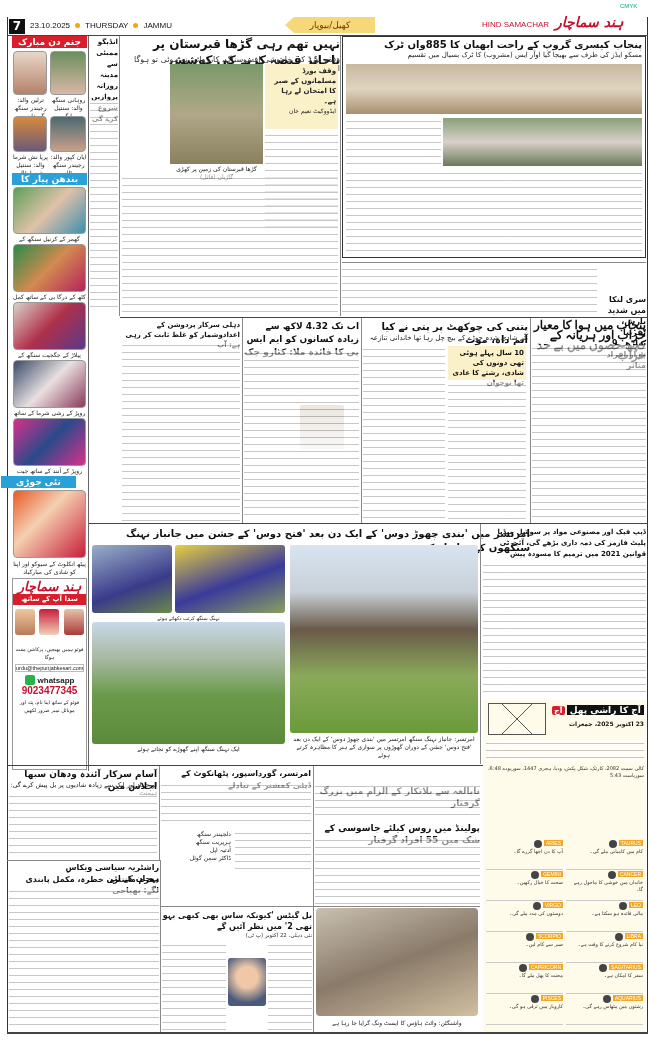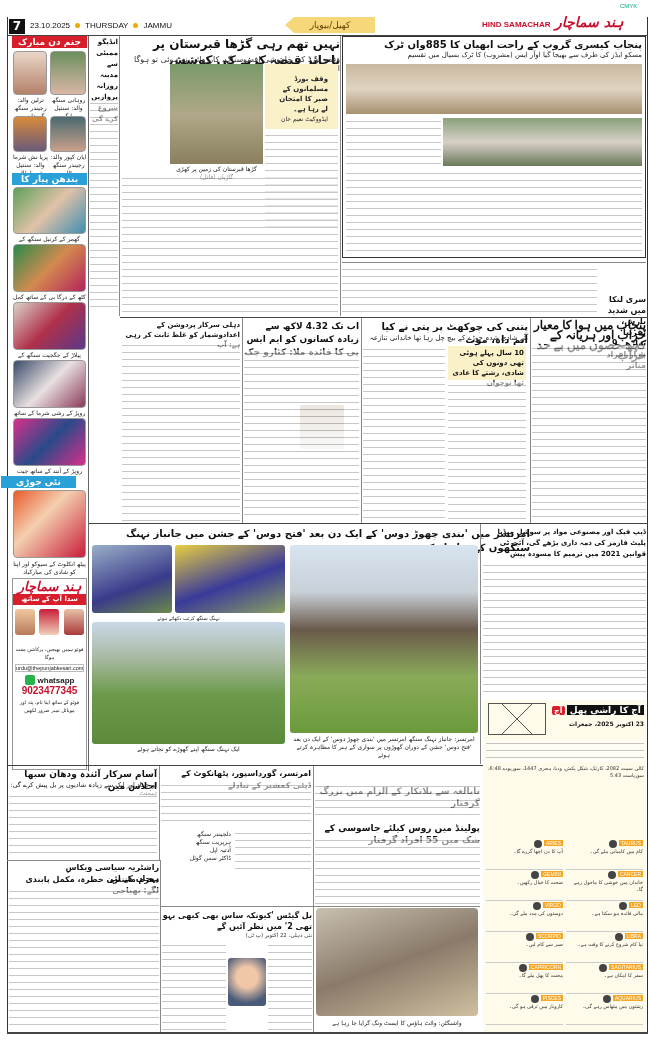--- a/index.html
+++ b/index.html
@@ -6,21 +6,21 @@
   body { width: 649px; height: 1043px; background: #fff; font-family: "DejaVu Sans", sans-serif; color: #222; position: relative; overflow: hidden; }
   .abs { position: absolute; }
   .rtl { direction: rtl; text-align: right; }
   .frame { position: absolute; left: 7px; top: 17px; width: 641px; height: 1015px; border-left: 1px solid #333; border-right: 1px solid #333; }
   .hr { position: absolute; height: 1px; background: #444; }
   .vr { position: absolute; width: 1px; background: #888; }
   .pagenum { left: 9px; top: 19px; width: 16px; height: 15px; background: #111; color: #fff; font-size: 12px; font-weight: bold; text-align: center; line-height: 15px; }
   .meta { left: 30px; top: 21px; font-size: 8px; color: #111; font-family: "Liberation Sans", sans-serif; display:flex; gap:5px; align-items:center; }
   .dot { width: 5px; height: 5px; border-radius: 50%; background: #f2a900; display: inline-block; }
   .section-tag { left: 285px; top: 17px; width: 90px; height: 16px; background: #f6d77a; color: #6a3d00; font-size: 9px; text-align: center; line-height: 16px; clip-path: polygon(10% 0, 100% 0, 100% 100%, 10% 100%, 0 50%); }
-  .brand-en { left: 482px; top: 20px; font-size: 8px; font-weight: bold; color: #c8102e; font-family: "Liberation Sans", sans-serif; }
+  .brand-en { left: 482px; top: 20px; font-size: 8px; font-weight: normal; color: #c8102e; font-family: "Liberation Sans", sans-serif; }
   .brand-ur { left: 555px; top: 14px; font-size: 14px; font-weight: bold; color: #c8102e; font-style: italic; }
   .cmyk { left: 620px; top: 3px; font-size: 6px; color: #0a8; font-family: "Liberation Sans", sans-serif; }
   .redbox { background: #d81e2a; color: #fff; font-size: 9px; font-weight: bold; text-align: center; }
   .bluebox { background: #2aa0d8; color: #fff; font-size: 9px; font-weight: bold; text-align: center; }
   .photo { border-radius: 4px; border: 1px solid #999; }
   .cap { font-size: 6px; color: #222; text-align: center; line-height: 8px; }
   .h1 { font-weight: bold; color: #111; }
   .body { font-size: 5.5px; line-height: 7.5px; color: #333; }
   .textblock { background: repeating-linear-gradient(180deg, #fff 0, #fff 3px, #999 3px, #999 4px, #fff 4px, #fff 7px); opacity: .55; }
   .zodiac-cell { position:absolute; width: 60px; height: 30px; border-bottom: 1px solid #ccc; font-size: 5px; }
@@ -93,21 +93,21 @@
 </div>
 
 <div class="abs rtl h1" style="left:90px;top:37px;width:28px;font-size:7px;line-height:11px;">انڈیگو ممبئی سے مدینہ روزانہ پروازیں شروع کرے گی</div>
 <div class="abs textblock" style="left:90px;top:100px;width:28px;height:210px;"></div>
 <div class="vr" style="left:119px;top:36px;height:280px;"></div>
 
 <div class="abs rtl h1" style="left:122px;top:36px;width:218px;font-size:12px;line-height:16px;">نہیں تھم رہی گڑھا قبرستان پر ناجائز قبضہ کرنے کی کوشش</div>
 <div class="abs rtl" style="left:122px;top:55px;width:218px;font-size:8px;color:#333;">وقف بورڈ کی خاموشی افسوسناک، کارروائی نہ ہوئی تو ہوگا احتجاج: ناصر سلمانی</div>
 <div class="abs" style="left:170px;top:64px;width:93px;height:100px;background:linear-gradient(180deg,#7a9a6a,#b0a888 50%,#8a8060);"></div>
 <div class="abs cap rtl" style="left:170px;top:165px;width:93px;">گڑھا قبرستان کی زمین پر کھڑی گاڑیاں (فائل)</div>
-<div class="abs rtl" style="left:265px;top:64px;width:73px;height:65px;background:#fbf1c9;font-size:7px;line-height:10px;font-weight:bold;padding:10px;">
+<div class="abs rtl" style="left:265px;top:64px;width:73px;height:65px;background:#fbf1c9;font-size:7px;line-height:10px;font-weight:bold;padding:2px;">
   <span>وقف بورڈ مسلمانوں کے صبر کا امتحان لے رہا ہے۔</span><br>
   <span style="font-size:6px;font-weight:normal;">ایڈووکیٹ نعیم خان</span>
 </div>
 <div class="abs textblock" style="left:265px;top:132px;width:73px;height:95px;"></div>
 <div class="abs textblock" style="left:122px;top:175px;width:216px;height:140px;"></div>
 <div class="vr" style="left:340px;top:36px;height:280px;"></div>
 
 <div class="abs" style="left:342px;top:36px;width:304px;height:222px;border:1px solid #333;"></div>
 <div class="abs rtl h1" style="left:346px;top:38px;width:296px;font-size:10px;line-height:13px;">پنجاب کیسری گروپ کے راحت ابھیان کا 885واں ٹرک</div>
 <div class="abs rtl" style="left:346px;top:51px;width:296px;font-size:7px;">مسکو ایڈز کی طرف سے بھیجا گیا اوآر ایس (مشروب) کا ٹرک بسیال میں تقسیم</div>

